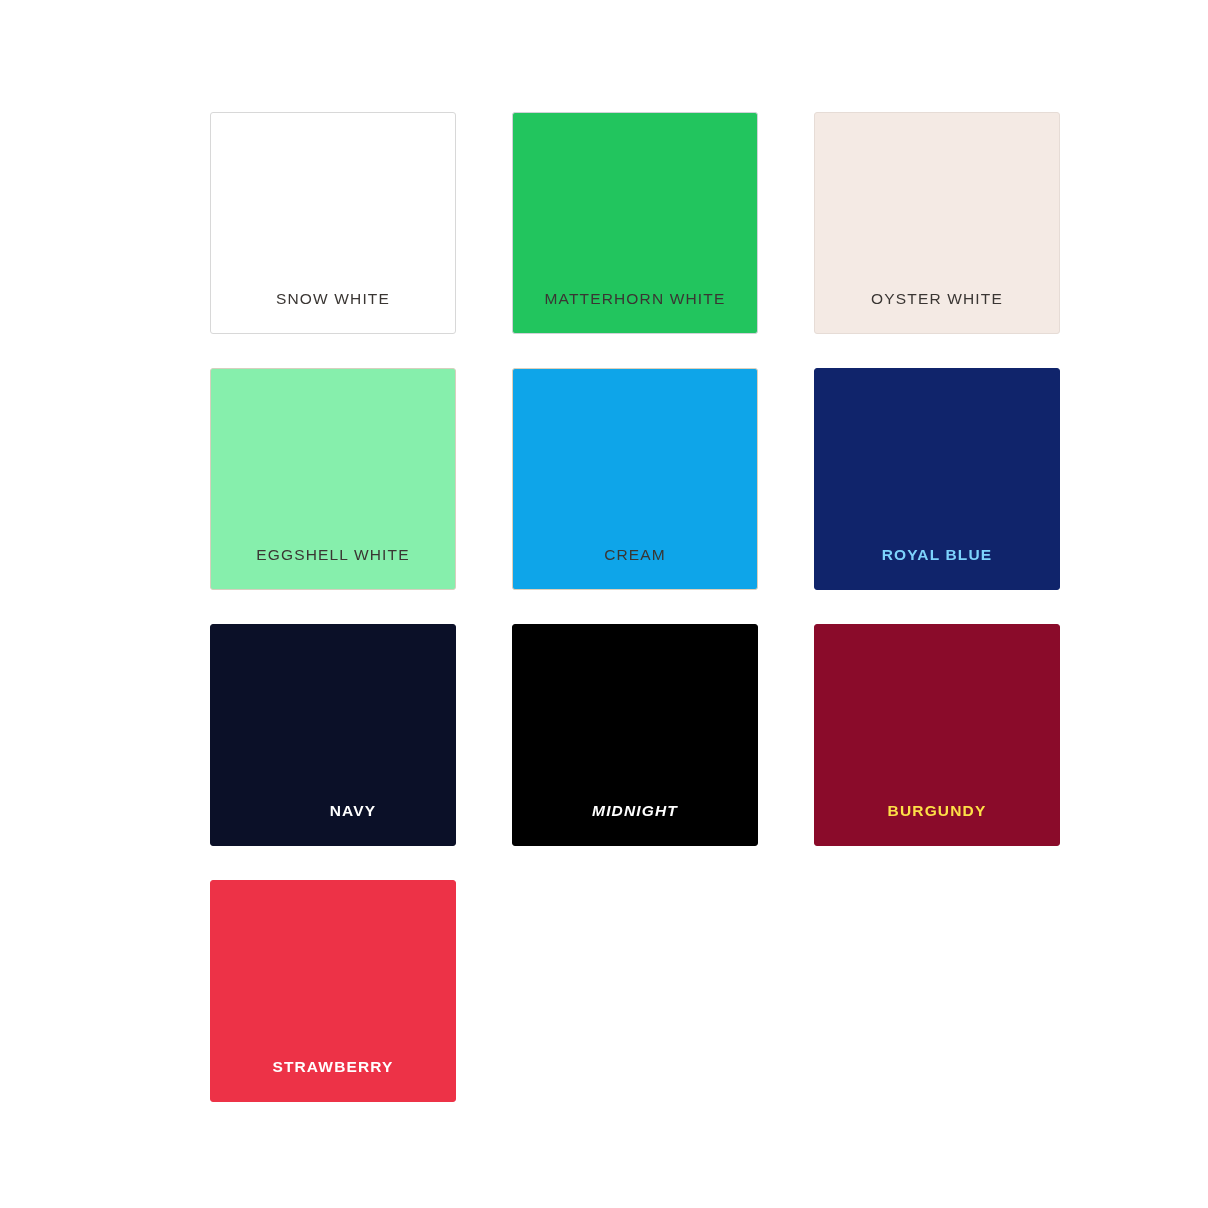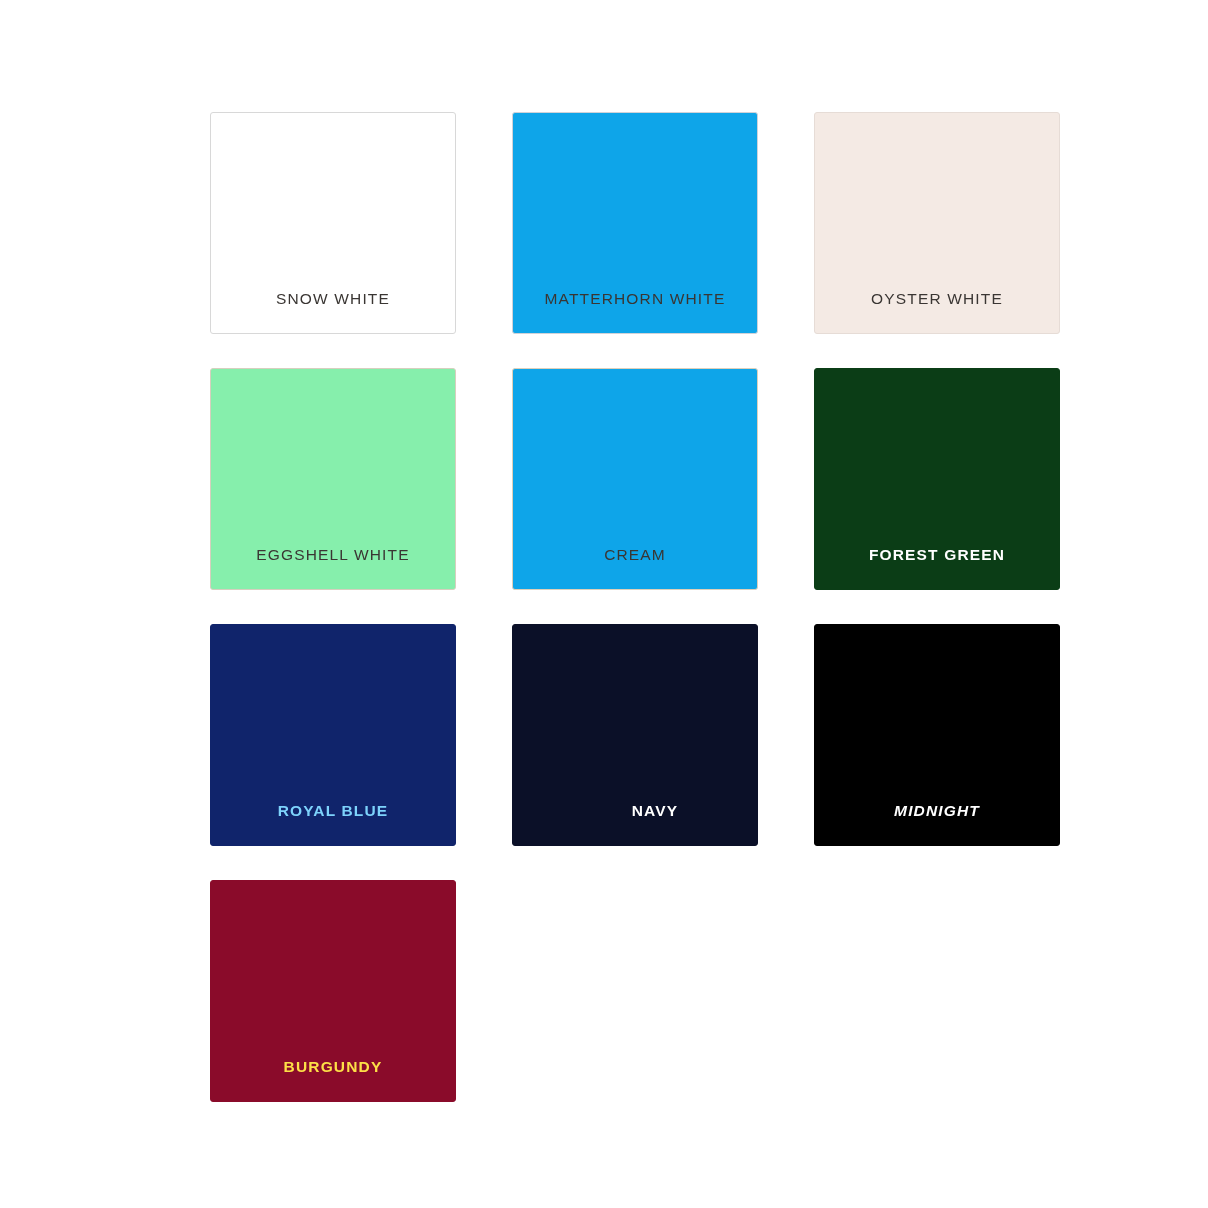--- a/index.html
+++ b/index.html
@@ -66,42 +66,42 @@
   }
 </style>
 </head>
 <body>
 
 <div id="palette-board">
   <div id="swatch-grid">
       <div class="swatch" style="background: rgb(255, 255, 255); border: 1px solid rgb(216, 216, 216);">
         <span class="swatch-label label-dark" style="color: rgb(58, 54, 51);">SNOW WHITE</span>
       </div>
-      <div class="swatch" style="background: #0ea5e9; border: 1px solid rgb(208, 210, 216);">
+      <div class="swatch" style="background: #22c55e; border: 1px solid rgb(208, 210, 216);">
         <span class="swatch-label label-dark" style="color: rgb(58, 54, 51);">MATTERHORN WHITE</span>
       </div>
       <div class="swatch" style="background: rgb(244, 234, 228); border: 1px solid rgb(230, 220, 214);">
         <span class="swatch-label label-dark" style="color: rgb(58, 54, 51);">OYSTER WHITE</span>
       </div>
       <div class="swatch" style="background: #86efac; border: 1px solid rgb(214, 207, 190);">
         <span class="swatch-label label-dark" style="color: rgb(58, 54, 51);">EGGSHELL WHITE</span>
       </div>
       <div class="swatch" style="background: #0ea5e9; border: 1px solid rgb(222, 208, 186);">
         <span class="swatch-label label-dark" style="color: rgb(58, 54, 51);">CREAM</span>
-      </div>
-      <div class="swatch" style="background: rgb(11, 61, 22); border: 1px solid rgb(11, 61, 22);">
-        <span class="swatch-label label-light" style="color: rgb(255, 255, 255);">FOREST GREEN</span>
       </div>
       <div class="swatch" style="background: rgb(16, 36, 107); border: 1px solid rgb(16, 36, 107);">
         <span class="swatch-label label-light" style="color: #7dd3fc;">ROYAL BLUE</span>
       </div>
       <div class="swatch" style="background: rgb(11, 16, 40); border: 1px solid rgb(11, 16, 40); padding-left: 40px;">
         <span class="swatch-label label-light" style="color: rgb(255, 255, 255);">NAVY</span>
       </div>
       <div class="swatch" style="background: rgb(0, 0, 0); border: 1px solid rgb(0, 0, 0);">
         <span class="swatch-label label-light" style="color: rgb(255, 255, 255); font-style: italic;">MIDNIGHT</span>
       </div>
       <div class="swatch" style="background: rgb(138, 11, 42); border: 1px solid rgb(138, 11, 42);">
         <span class="swatch-label label-light" style="color: #fde047;">BURGUNDY</span>
       </div>
+      <div class="swatch" style="background: rgb(237, 50, 71); border: 1px solid rgb(237, 50, 71);">
+        <span class="swatch-label label-light" style="color: rgb(255, 255, 255);">STRAWBERRY</span>
+      </div>
       <div class="swatch placeholder"></div>
     </div>
 </div>
 
 </body></html>

